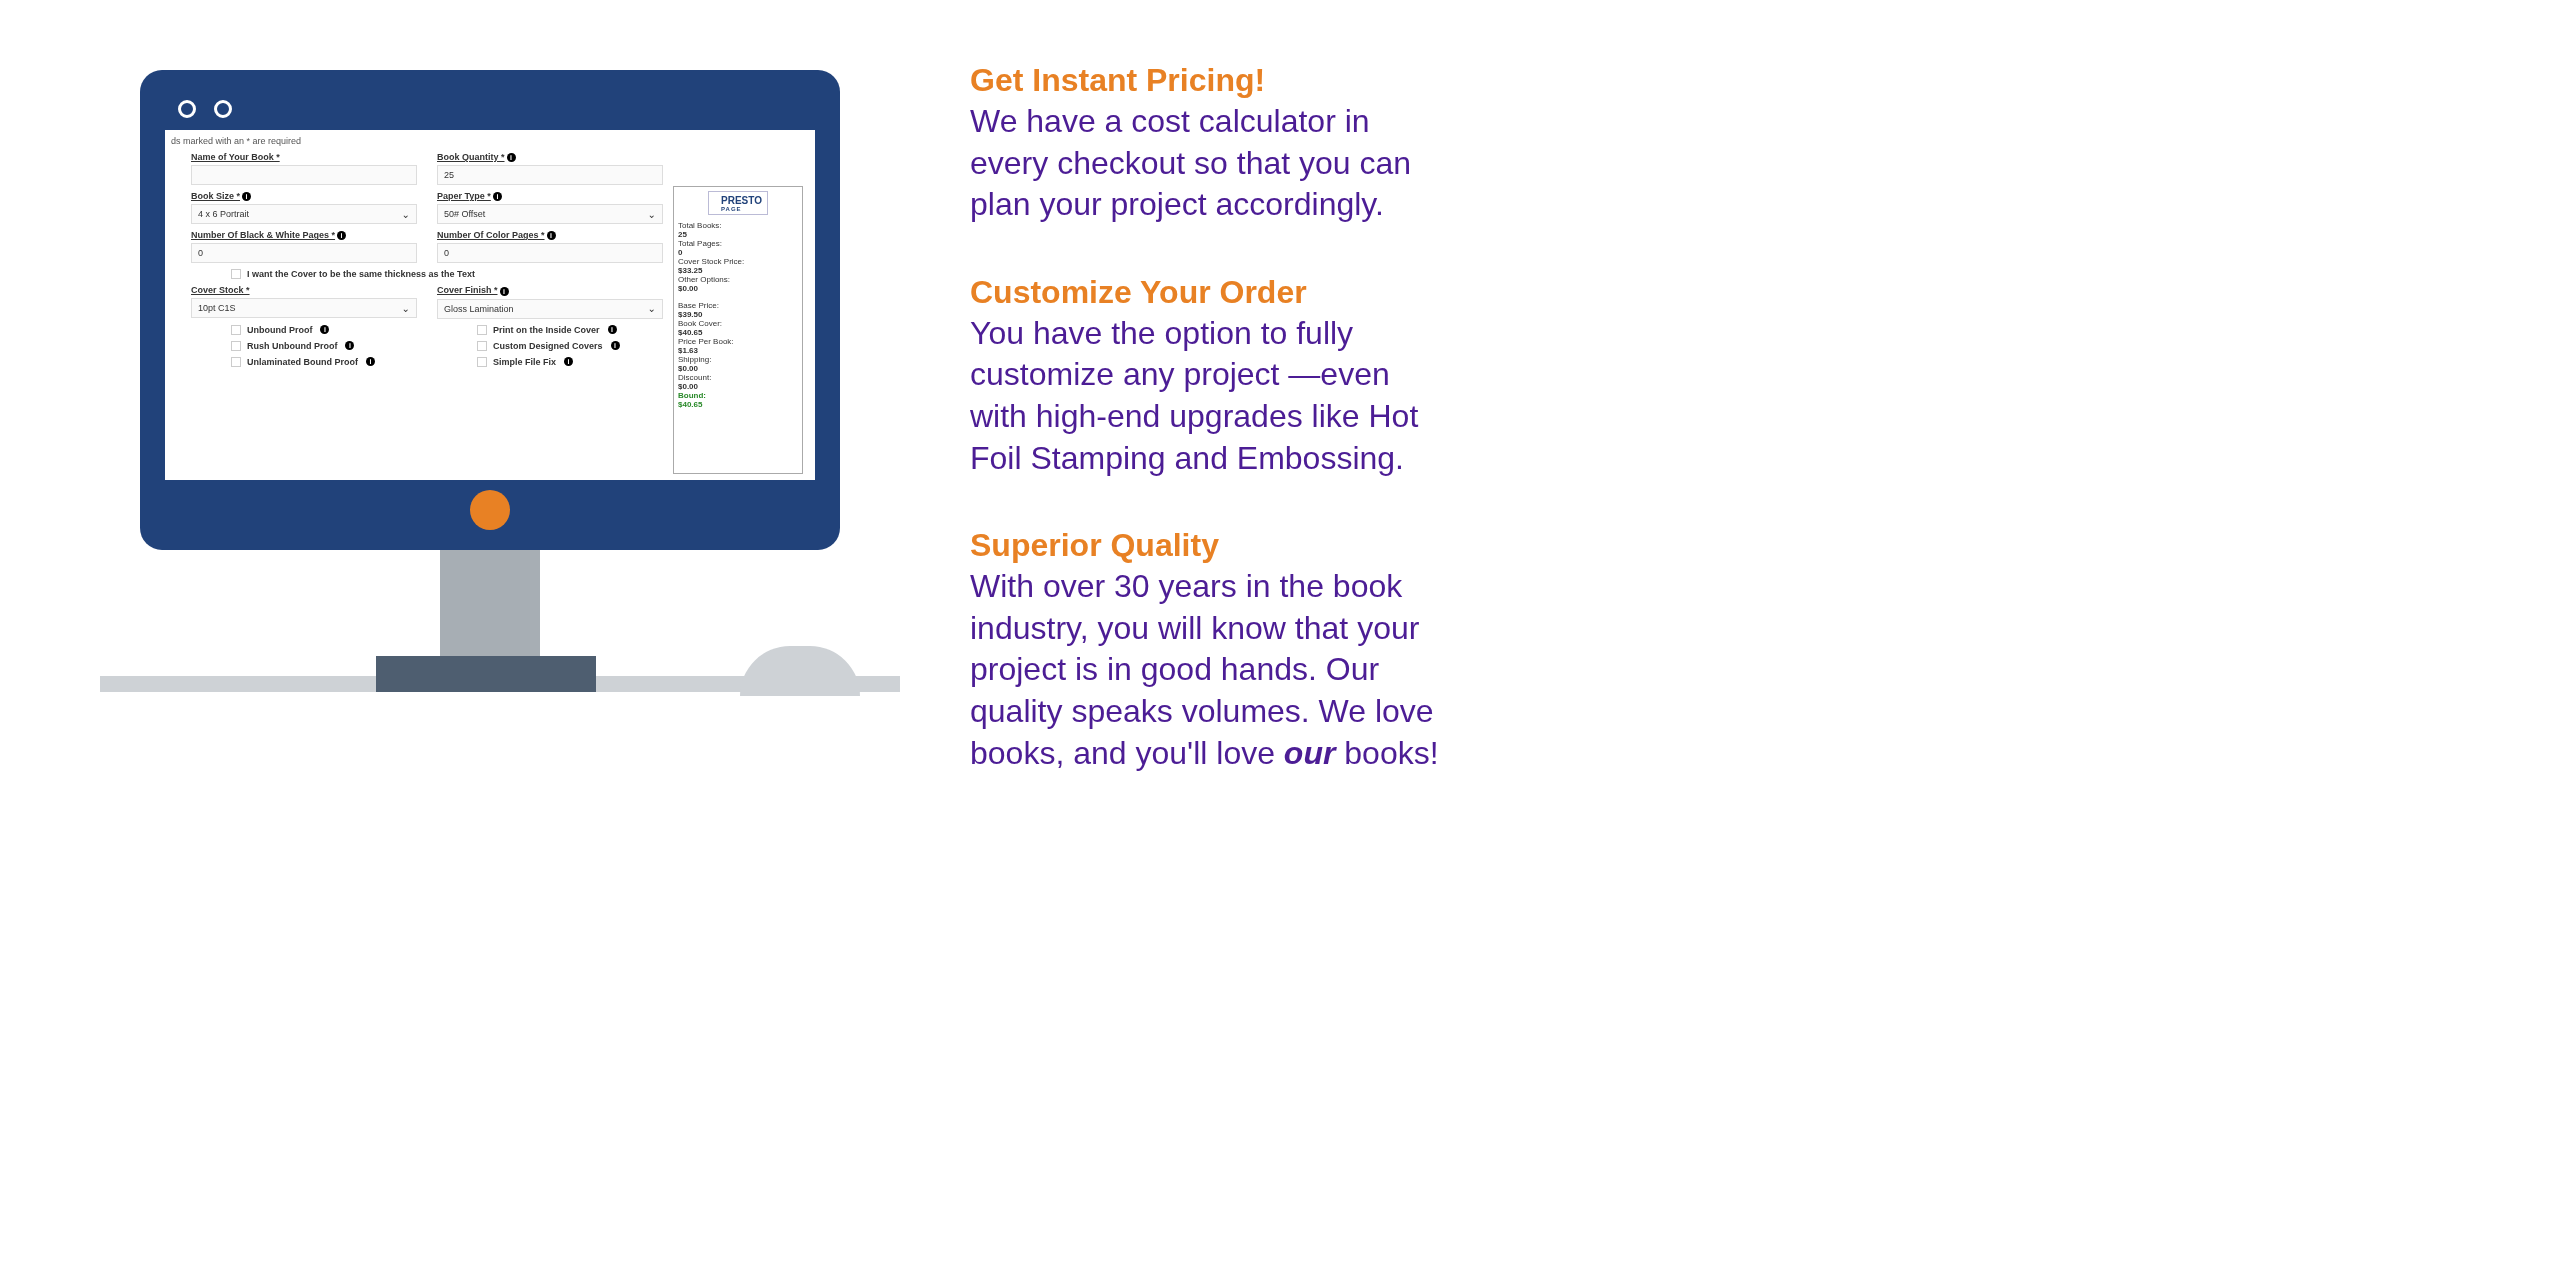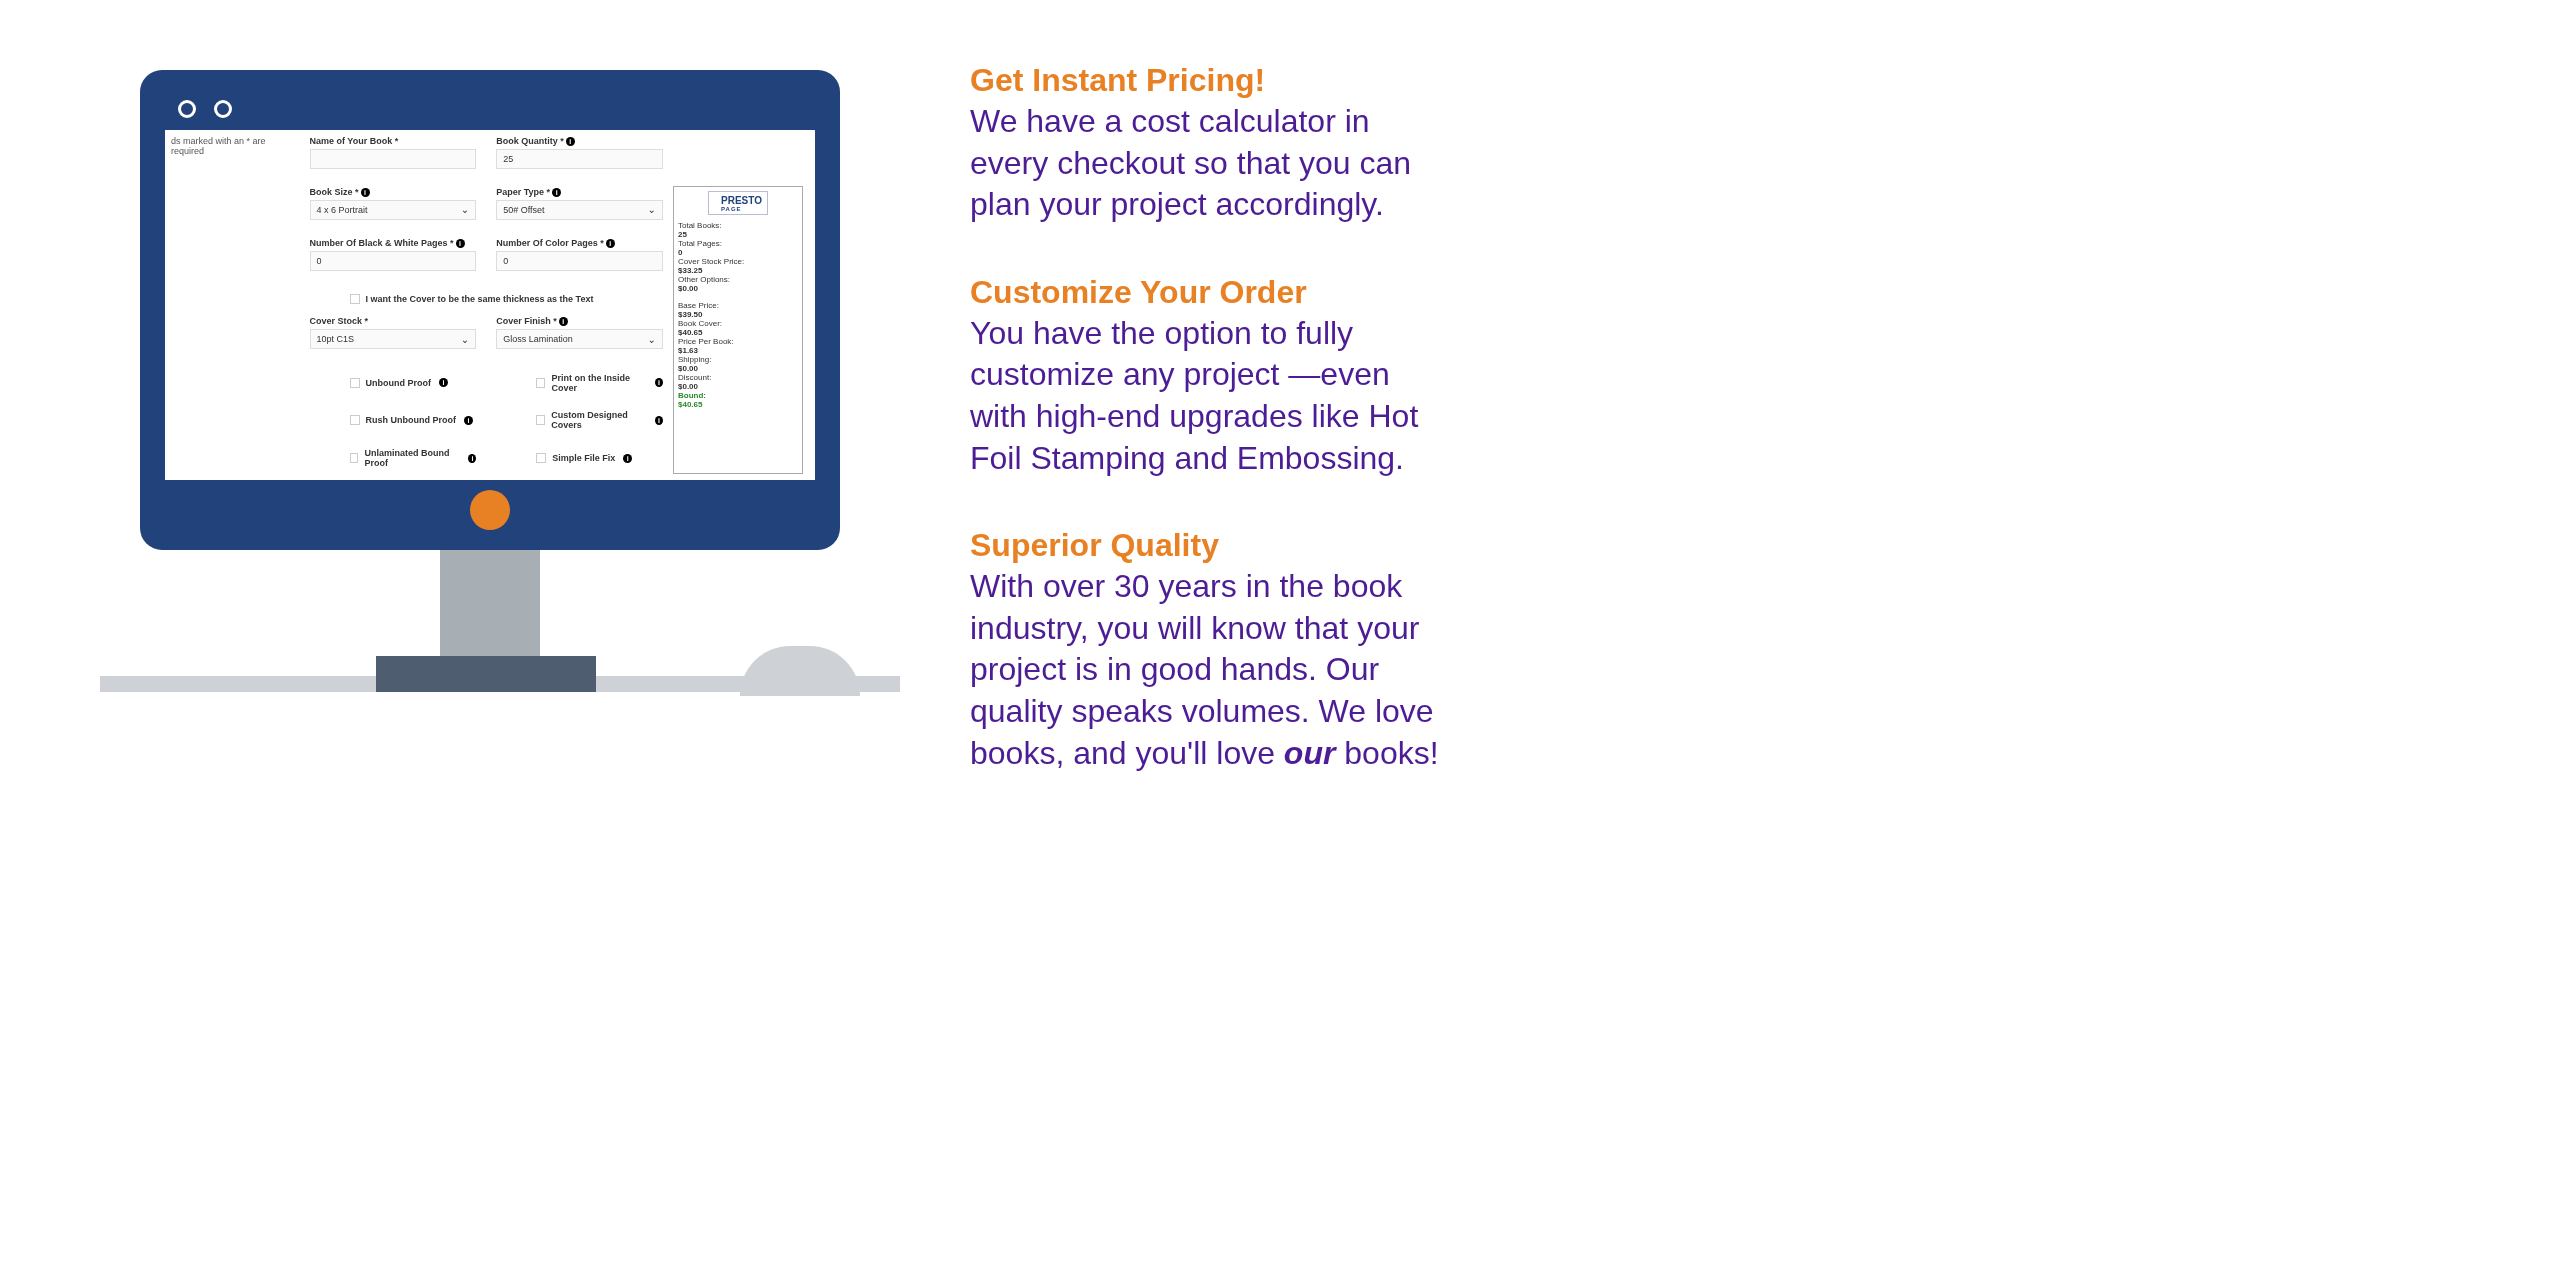--- a/index.html
+++ b/index.html
@@ -52,39 +52,40 @@
     padding: 6px 12px 6px 6px;
     font-size: 10px;
     color: #333;
     display: flex;
     flex-direction: row;
     overflow: hidden;
   }
   .screen .form-col {
     flex: 1;
     display: flex;
-    flex-direction: row;
+    flex-direction: column;
     padding-right: 10px;
   }
   .screen .req-note {
     font-size: 9px;
     color: #555;
     margin-bottom: 6px;
   }
   .screen .form-grid {
     display: grid;
     grid-template-columns: 1fr 1fr;
     column-gap: 20px;
     row-gap: 6px;
     margin-left: 20px;
   }
   .screen label.fld {
     display: block;
     font-weight: bold;
     font-size: 9px;
+    text-decoration: underline;
   }
   .screen .info-icon {
     display: inline-block;
     width: 9px; height: 9px;
     border-radius: 50%;
     background: #000;
     color: #fff;
     font-size: 7px;
     line-height: 9px;
     text-align: center;

